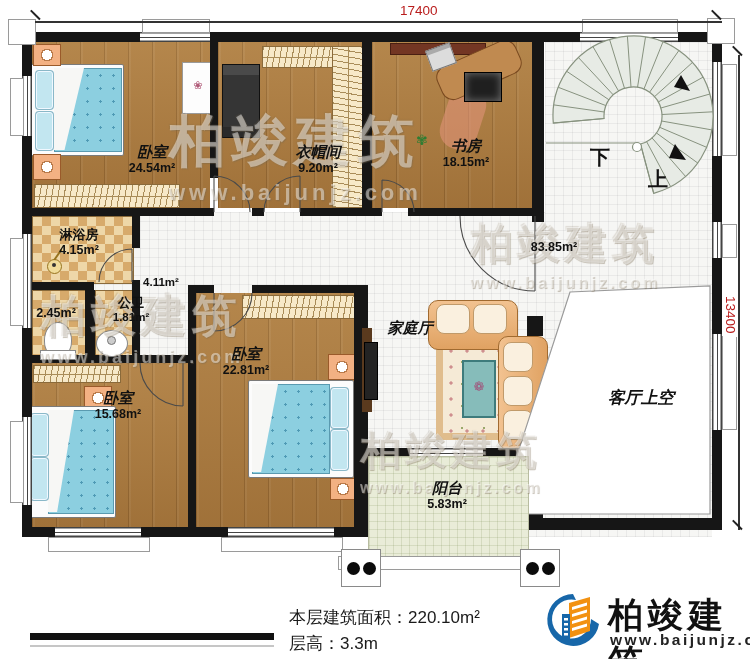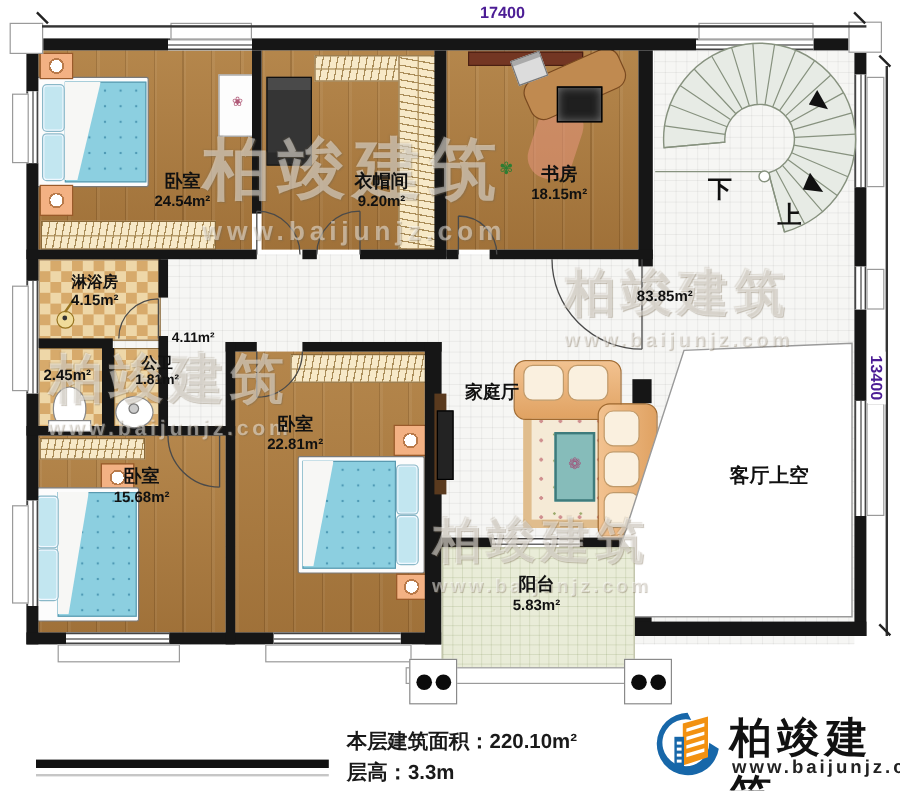--- a/index.html
+++ b/index.html
@@ -29,38 +29,38 @@
   .win-v{position:absolute;background-color:#fff;box-shadow:inset 1.5px 0 #444, inset -1.5px 0 #444;
     background-image:linear-gradient(90deg,#444,#444);background-size:1px 100%;background-position:center;background-repeat:no-repeat;}
   .sill{position:absolute;background:#fff;border:1px solid #9a9a9a;}
   .bedframe{position:absolute;background:#fcfcfc;border:1.5px solid #7a7a7a;border-radius:2px;}
   .mattress{position:absolute;background-color:#8ccfe0;border:1px solid #5a9ab0;
     background-image:radial-gradient(#4f9ab5 1.1px, transparent 1.3px);background-size:13px 13px;}
   .sheet{position:absolute;background:#f7f7f5;clip-path:polygon(0 0,100% 0,35% 100%,0 100%);}
   .pillow{position:absolute;background:#c2e6f0;border:1px solid #f0f8ff;border-radius:3px;box-shadow:0 0 0 1px #8ab8c8;}
   .ns{position:absolute;background:radial-gradient(circle at 50% 50%, #ffffff 0 5px, #b97a4a 5px 6.5px, #f3b183 6.5px);border:1px solid #9a5a2a;}
   .rlabel{position:absolute;text-align:center;color:#111;transform:translateX(-50%);line-height:1.12;white-space:nowrap;z-index:40;}
-  .rname{font-size:15px;font-weight:bold;display:block;}
+  .rname{font-size:15px;font-weight:bold;display:block;font-style:italic;}
   .rname-sm{font-size:13px;font-weight:bold;display:block;}
   .rarea{font-size:12.5px;font-weight:bold;display:block;}
   .rarea-sm{font-size:11.5px;font-weight:bold;display:block;}
   .stairlbl{position:absolute;font-size:20px;font-weight:bold;color:#111;z-index:40;}
   .wm{position:absolute;z-index:35;pointer-events:none;text-align:center;transform-origin:top left;}
   .wm-cn{font-size:56px;font-weight:900;letter-spacing:7px;color:rgba(255,255,255,0.45);
     text-shadow:1px 1px 1px rgba(120,105,80,0.40), -1px -1px 1px rgba(120,105,80,0.18);}
   .wm-url{font-size:22px;font-weight:bold;letter-spacing:4px;color:rgba(255,255,255,0.45);
     text-shadow:1px 1px 1px rgba(120,105,80,0.40);}
-  .dimtext{position:absolute;font-size:13.5px;font-weight:bold;color:#4c1d95;}
+  .dimtext{position:absolute;font-size:13.5px;font-weight:normal;color:#b91c1c;}
   .dimline{position:absolute;background:#333;}
   .tick{position:absolute;width:13px;height:1.6px;background:#222;transform:rotate(45deg);}
   .col-post{position:absolute;width:38px;height:36px;background:#fff;border:1.5px solid #8a8a8a;
     display:flex;align-items:center;justify-content:center;gap:3px;z-index:30;}
   .col-post .dot{width:13px;height:13px;border-radius:50%;background:#0b0b0b;}
   .caption-title{position:absolute;font-size:41px;font-weight:bold;color:#141414;letter-spacing:0.5px;}
-  .cap-line{position:absolute;font-size:17px;font-weight:bold;color:#1a1a1a;}
+  .cap-line{position:absolute;font-size:17px;font-weight:normal;color:#1a1a1a;}
   .logo-brand{position:absolute;font-size:35px;font-weight:900;color:#111;letter-spacing:5px;}
   .logo-url{position:absolute;font-size:15.5px;font-weight:bold;color:#222;letter-spacing:2.5px;}
   svg{display:block;}
 </style>
 </head>
 <body>
 
 <div class="canvas">
 
   <div class="tile" style="left:32px;top:212px;width:680px;height:325px;"></div>

